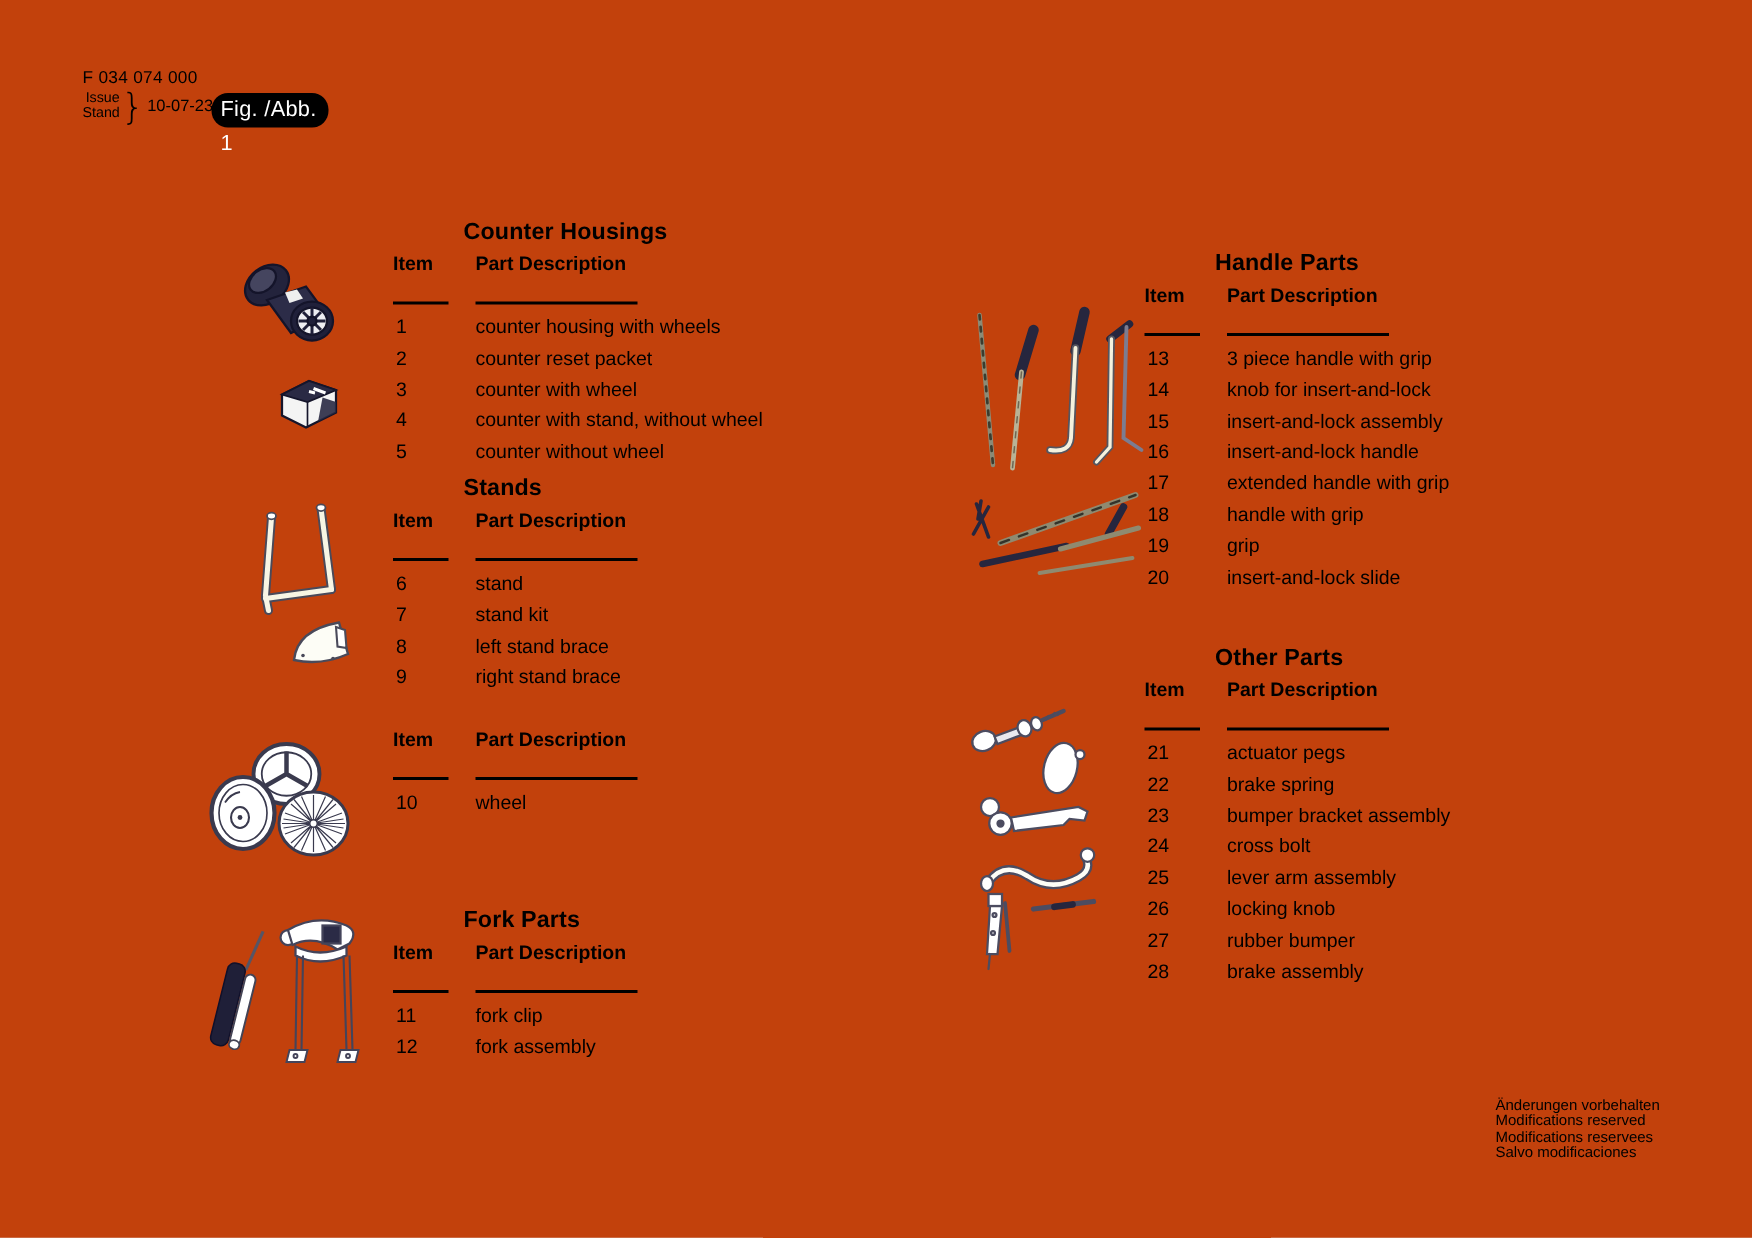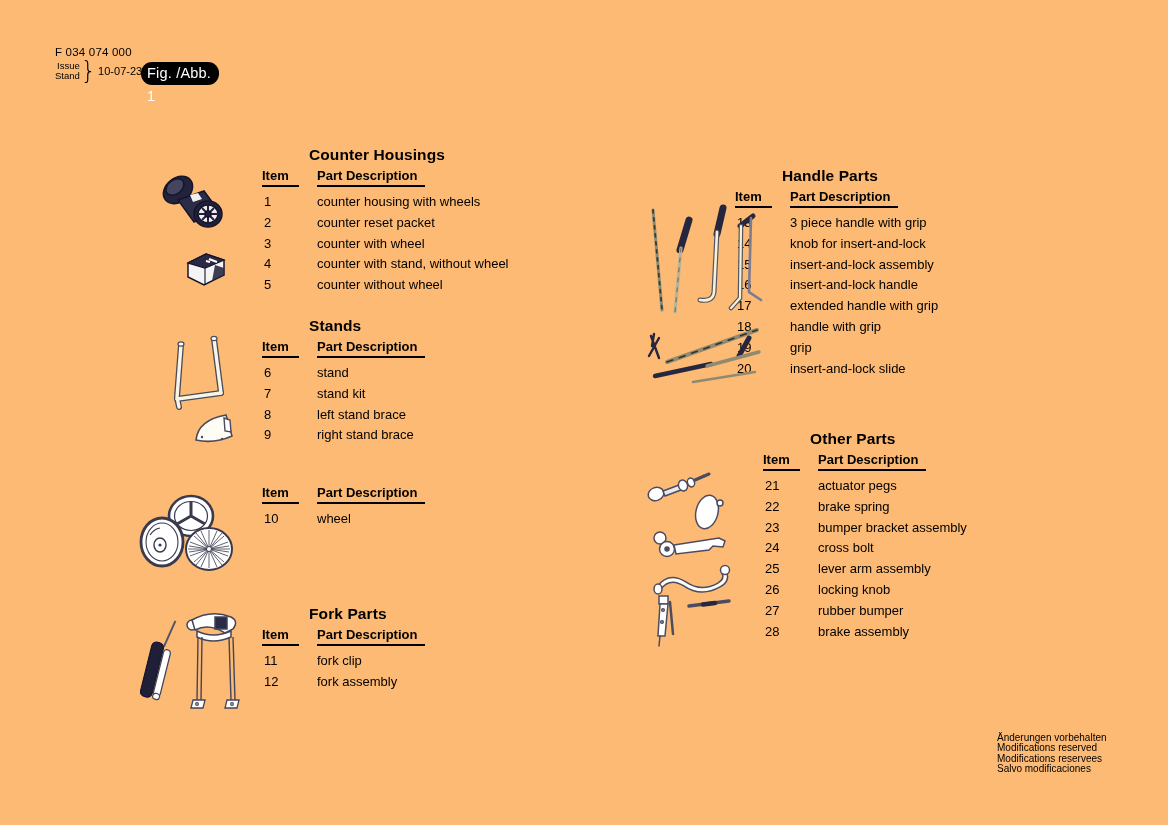--- a/index.html
+++ b/index.html
@@ -1,31 +1,31 @@
 <!DOCTYPE html>
 <html><head>
 <meta charset="utf-8">
 <style>
   * { margin:0; padding:0; box-sizing:border-box; }
   body { background:#e8e8e8; font-family:"Liberation Sans","DejaVu Sans",sans-serif; color:#000; }
-  .canvas { position:relative; width:1168px; height:825px; background:#fdba74; overflow:hidden; }
+  .canvas { position:relative; width:1168px; height:825px; background:#c2410c; overflow:hidden; }
 
   
   .part-number { position:absolute; left:55px; top:46px; font-size:11.5px; letter-spacing:0.2px; }
   .issue-row { position:absolute; left:55px; top:61px; display:flex; align-items:center; }
   .issue-stack { display:flex; flex-direction:column; font-size:9.5px; line-height:10px;text-align:right; }
   .brace { font-size:24px; font-weight:300; line-height:20px; margin:0 1px 0 1px; font-family:"DejaVu Sans",sans-serif; }
   .issue-date { font-size:11px; margin-left:1px; }
   .fig-box { position:absolute; left:141px; top:62px; width:78px; height:23px; line-height:23px; padding-left:6px; font-size:14.5px; letter-spacing:0.2px;border-radius:11px; }
 
   
   .section { position:absolute; width:290px; }
   .sec-title { font-size:15.5px; font-weight:bold; line-height:17px; margin-bottom:5px; letter-spacing:0.1px;margin-left:47px; }
   .thead { display:flex; font-size:13px; font-weight:bold; }
-  .h-item { width:37px; border-bottom:2px solid #000; padding-bottom:2px; margin-right:18px; }
+  .h-item { width:37px; border-bottom:2px solid #000; padding-bottom:18px; margin-right:18px; }
   .h-desc { border-bottom:2px solid #000; padding-bottom:2px; padding-right:8px; }
   .rows { margin-top:5px; }
   .row { display:flex; font-size:13px; line-height:20.8px; }
   .c-item { width:55px; padding-left:2px; }
   .c-desc { flex:1; }
 
   
   .ill { position:absolute; }
 
   
@@ -123,21 +123,21 @@
         <div class="row">
           <span class="c-item">11</span>
           <span class="c-desc">fork clip</span>
         </div>
         <div class="row">
           <span class="c-item">12</span>
           <span class="c-desc">fork assembly</span>
         </div>
       </div>
     </div>
-  <div class="section" style="left:735px; top:167px;">
+  <div class="section" style="left:763px; top:167px;">
       <div class="sec-title">Handle Parts</div>
       <div class="thead">
         <span class="h-item">Item</span>
         <span class="h-desc">Part Description</span>
       </div>
       <div class="rows">
         <div class="row">
           <span class="c-item">13</span>
           <span class="c-desc">3 piece handle with grip</span>
         </div>

